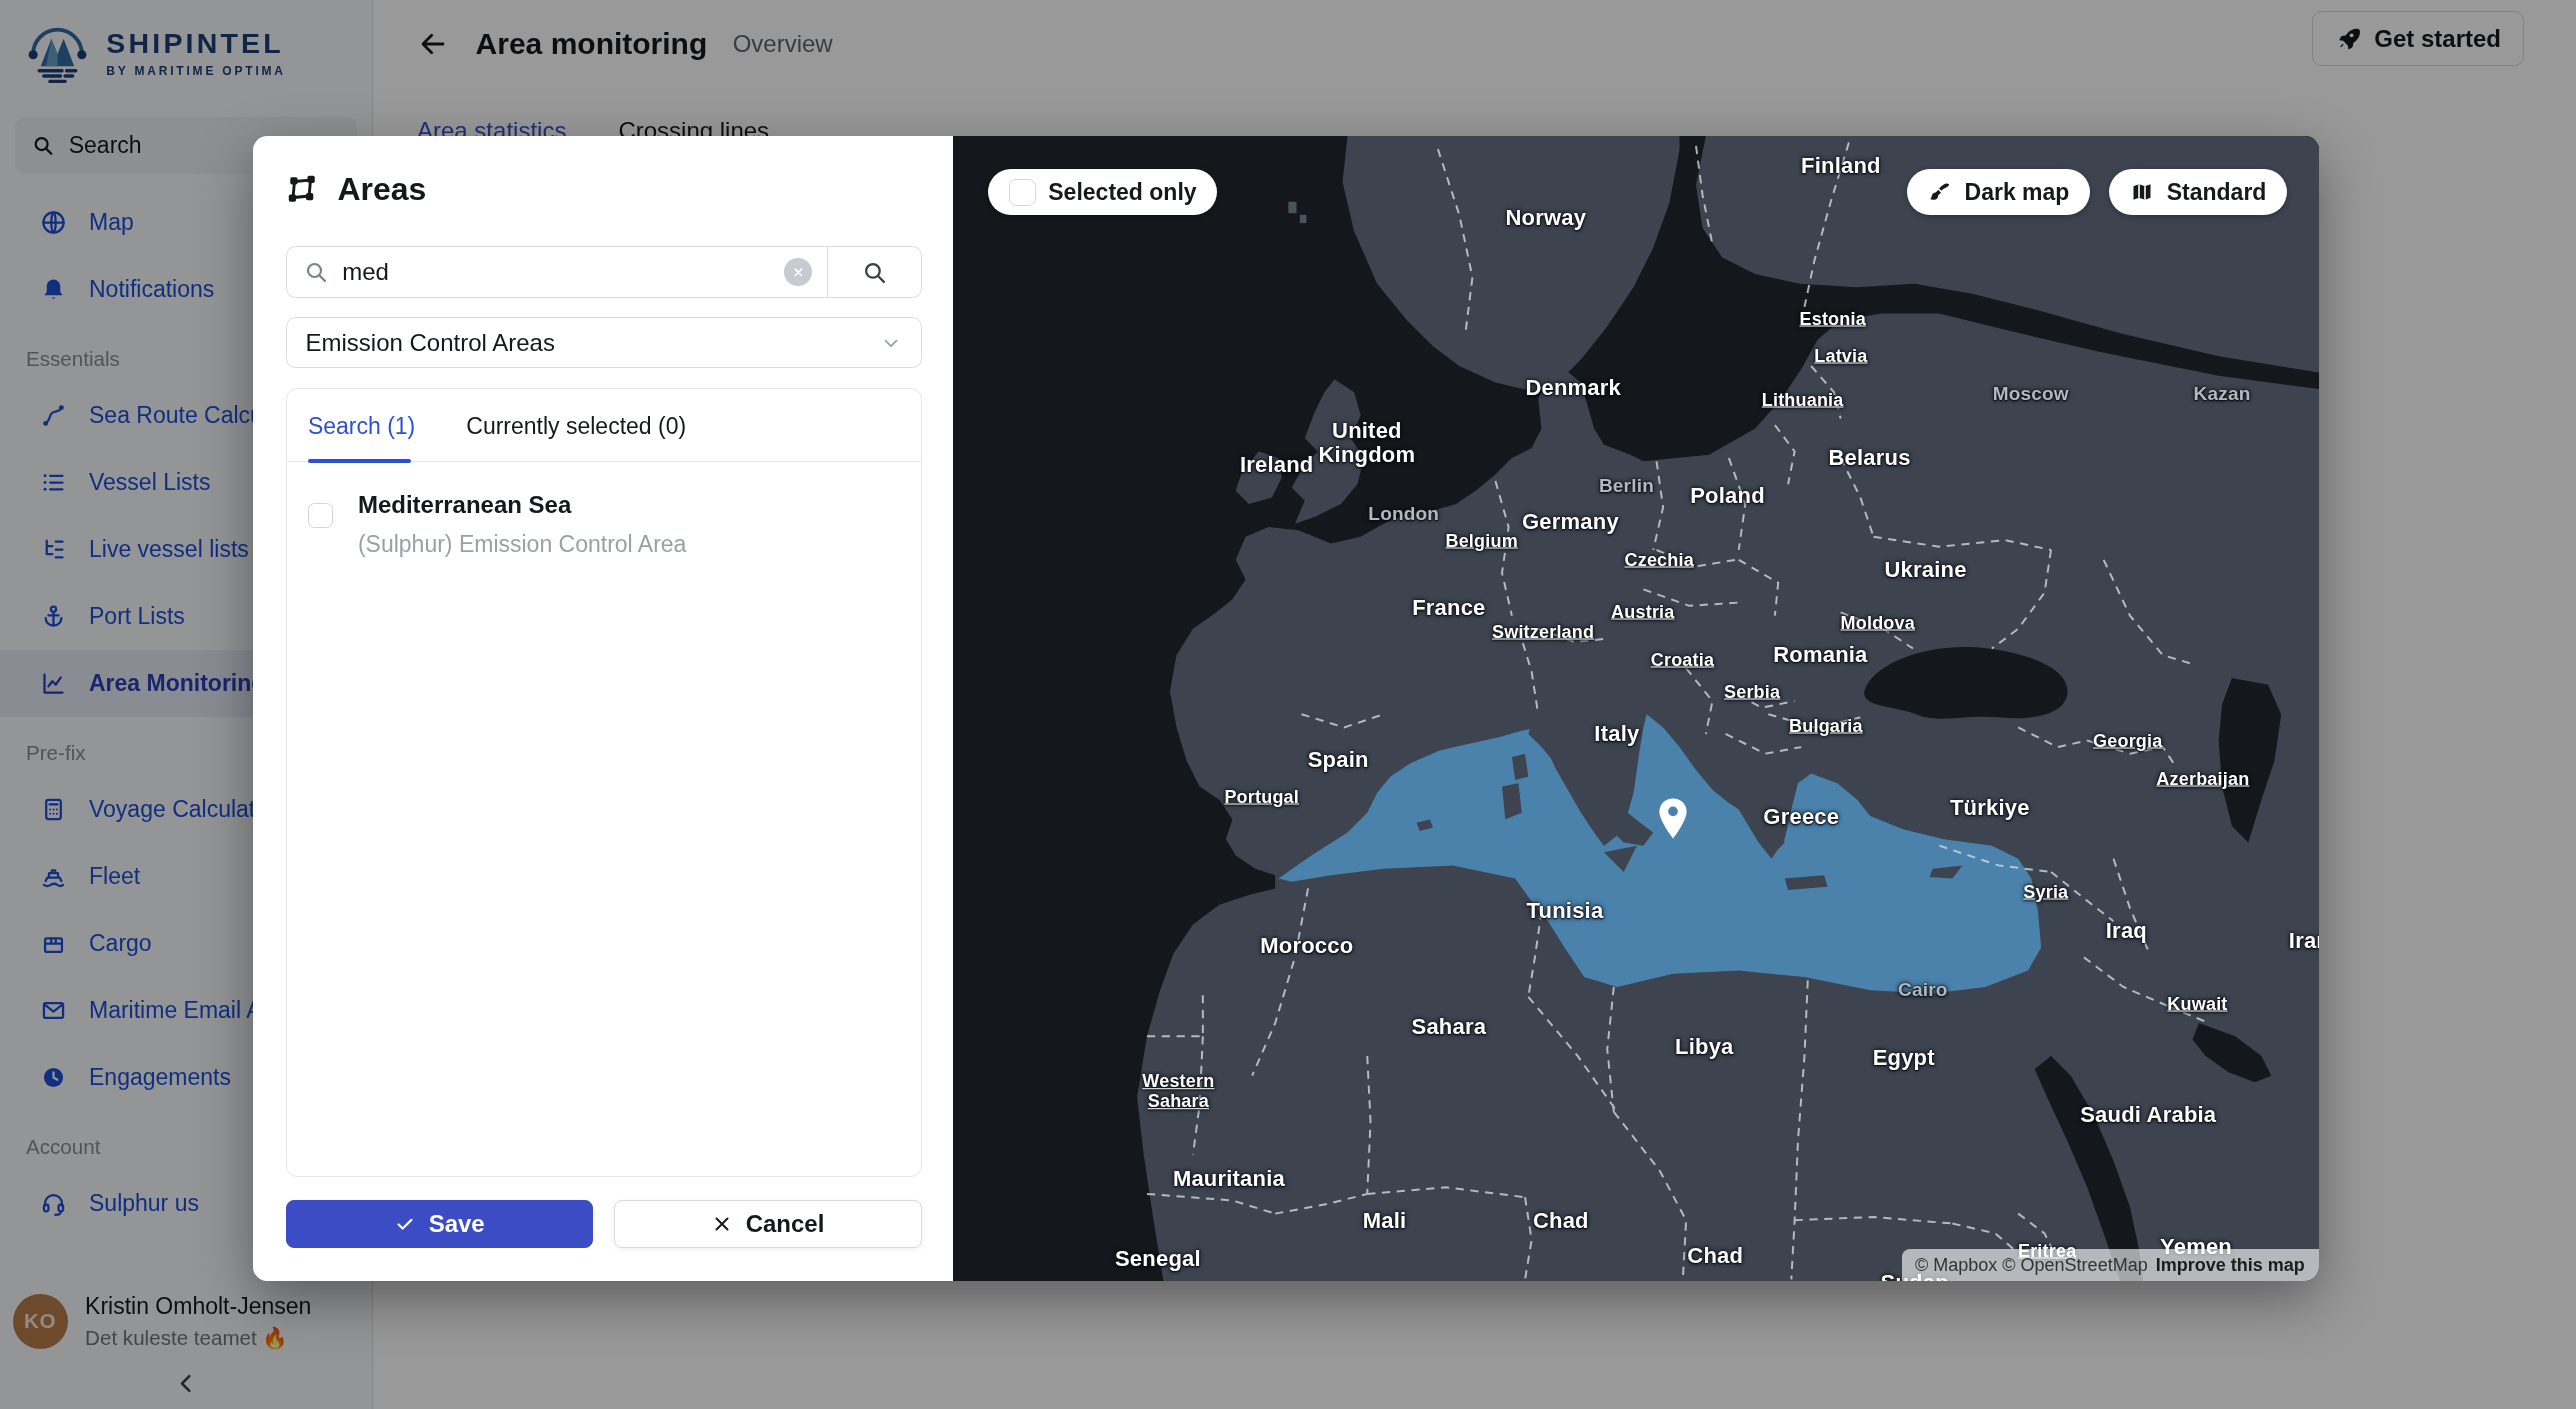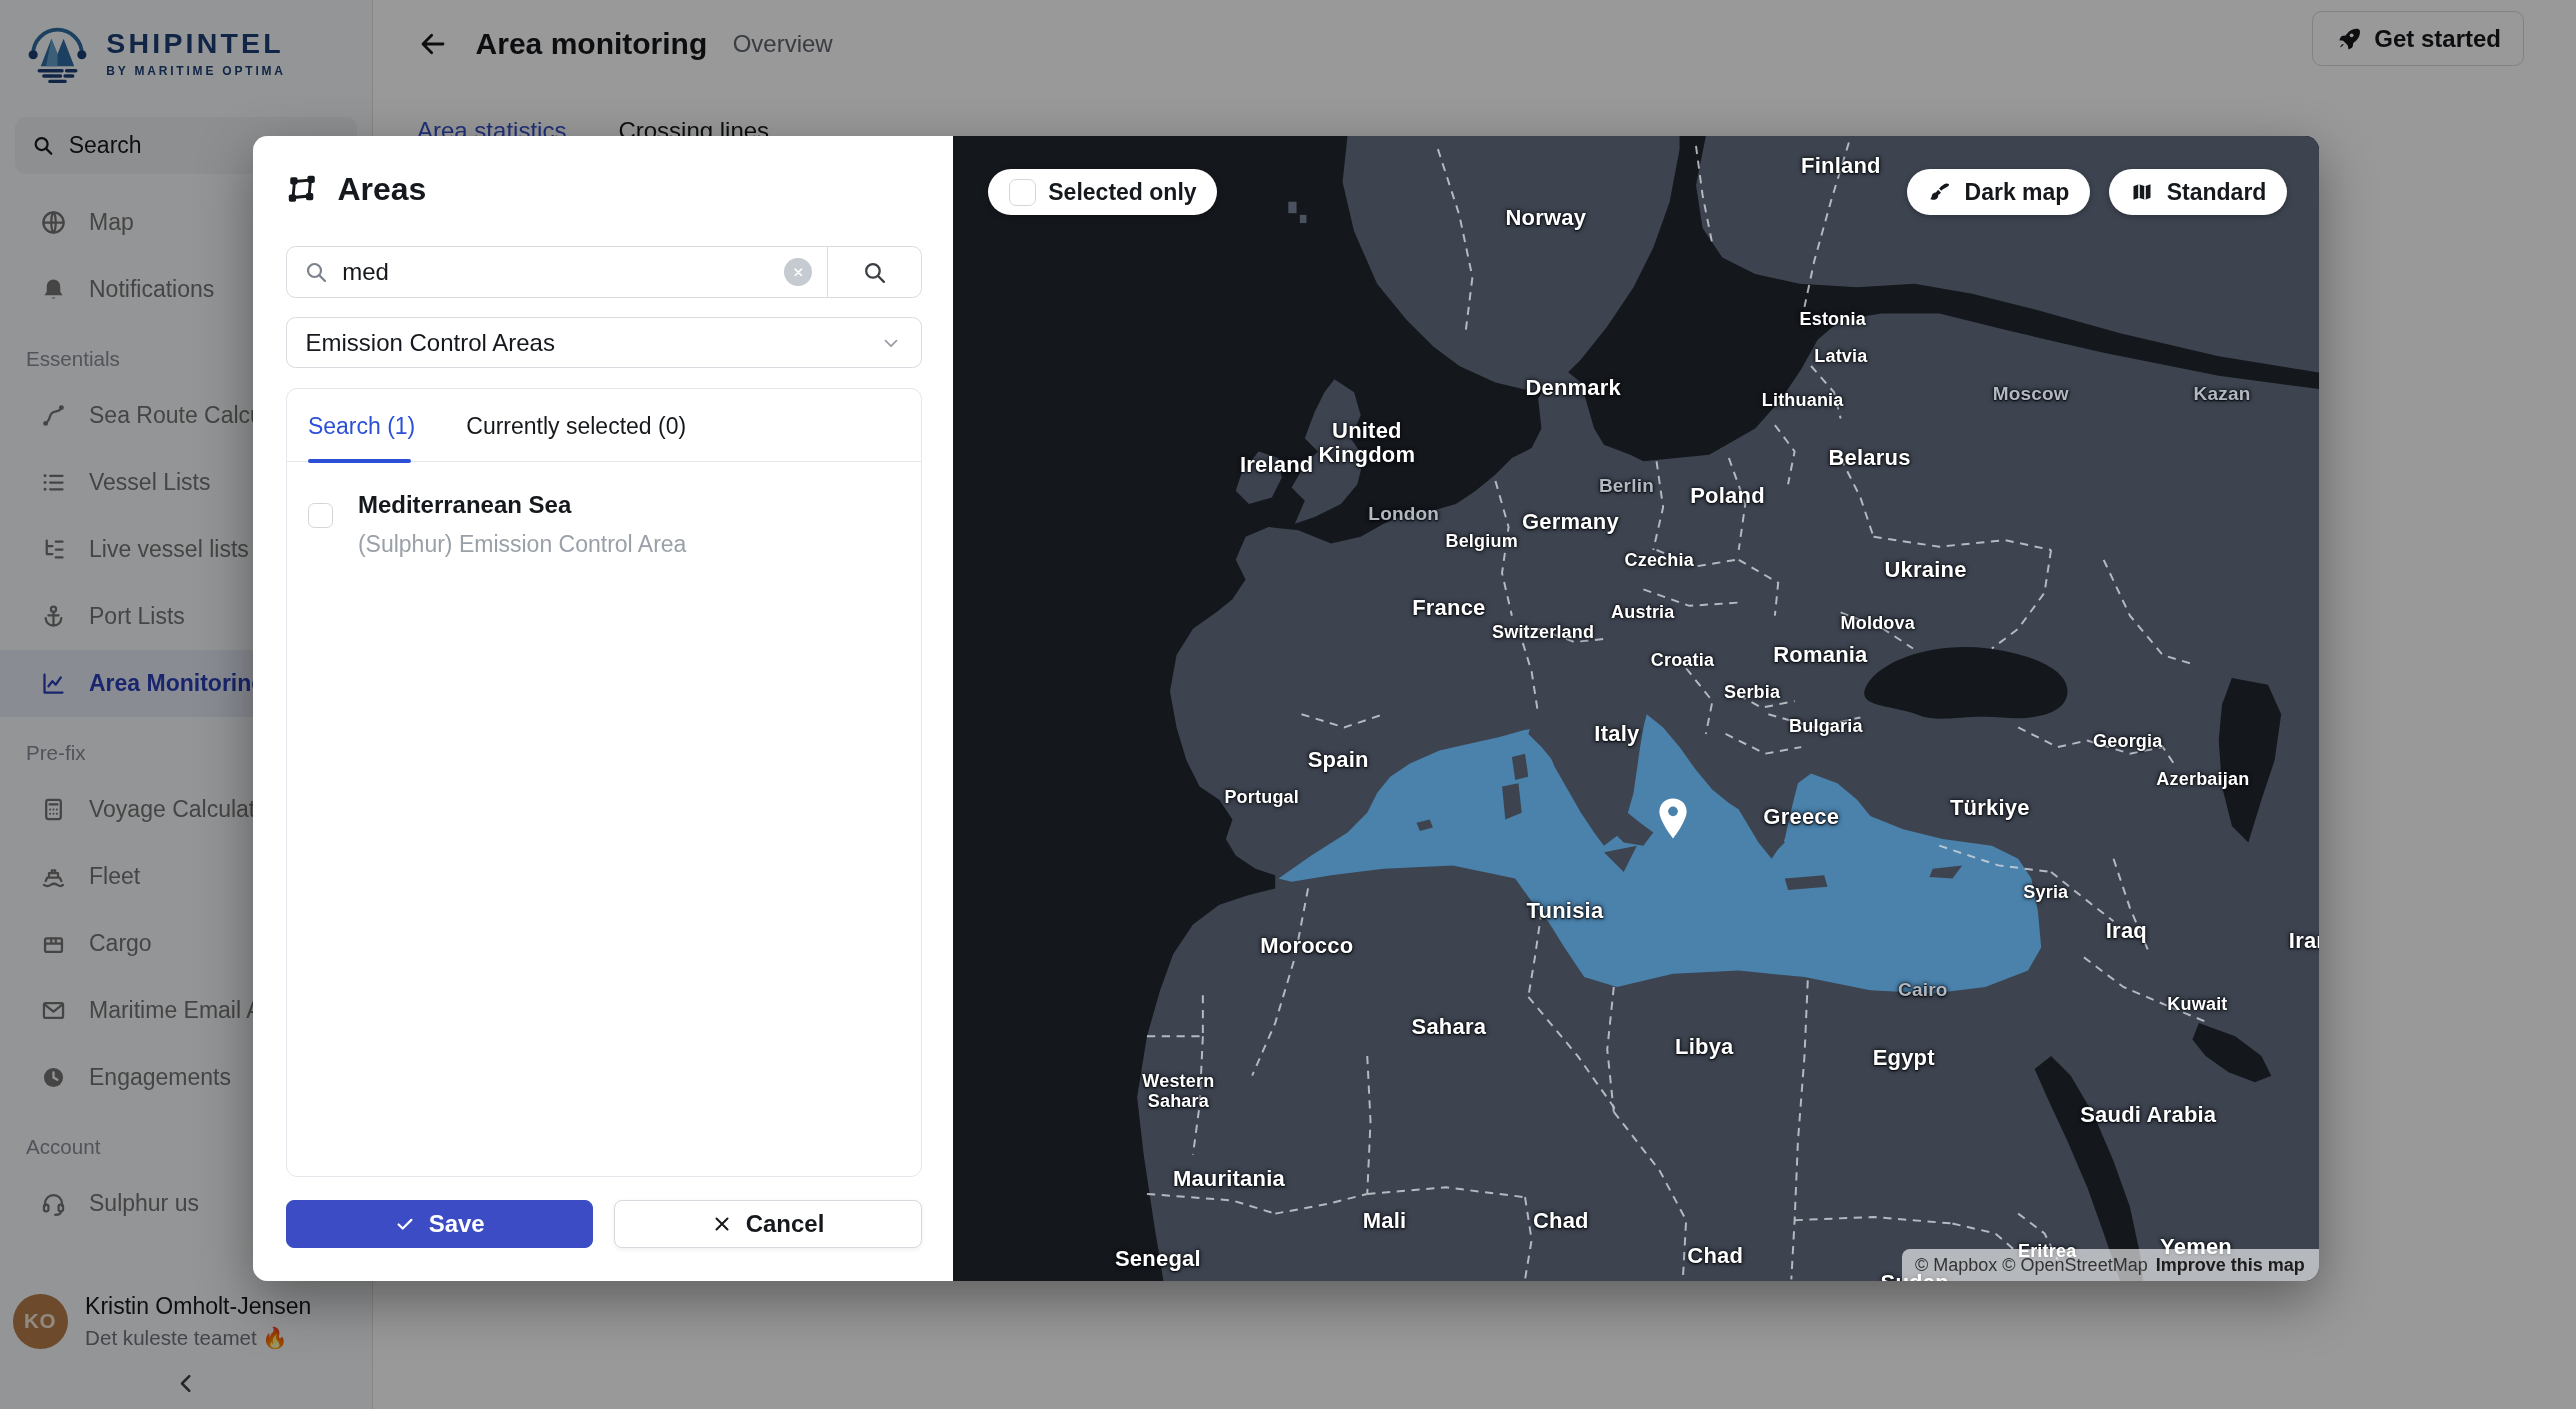--- a/index.html
+++ b/index.html
@@ -11,21 +11,21 @@
   .logo-row { display:flex; align-items:center; gap:12.7px; padding:16px 0 6.3px 20.6px; }
   .logo-badge { width:73px; height:73px; flex:0 0 auto; }
   .logo-texts .brand-name { font-size:28.5px; font-weight:800; letter-spacing:3.2px; color:#1d3f77; }
   .logo-texts .brand-tag { font-size:12px; font-weight:700; letter-spacing:2.8px; color:#1d3f77; margin-top:4.8px; }
   .side-search { margin:22px 15px 8px 15px; height:57px; background:#eceef1; border-radius:11px; display:flex; align-items:center; gap:14.3px; padding:0 17.4px; }
   .side-search svg { width:25px; height:25px; color:#15181c; }
   .side-search input { border:none; background:transparent; outline:none; font-size:23px; color:#15181c; font-family:inherit; width:100%; }
   .side-search input::placeholder { color:#15181c; }
   .nav { margin-top:14.3px; }
   .nav-section { font-size:20.6px; color:#878d96; padding:24px 0 11px 26px; }
-  .nav-item { display:flex; align-items:center; gap:22px; height:67px; padding-left:40px; cursor:pointer; font-size:23px; color:#737373; }
+  .nav-item { display:flex; align-items:center; gap:22px; height:67px; padding-left:40px; cursor:pointer; font-size:23px; color:#1d4ed8; }
   .nav-item .ic { width:27px; height:27px; flex:0 0 auto; display:flex; }
   .nav-item .ic svg { width:27px; height:27px; }
   .nav-item.active { background:#e4e9f6; color:#2b3eb5; font-weight:600; }
   .side-user { position:absolute; left:0; bottom:59px; width:373px; display:flex; align-items:center; gap:17.4px; padding-left:12.7px; }
   .avatar { width:55px; height:55px; border-radius:50%; background:#b57c48; color:#f3e6d8; font-size:20.6px; font-weight:700; display:flex; align-items:center; justify-content:center; letter-spacing:0.8px; }
   .side-user .uname { font-size:23px; color:#15181c; }
   .side-user .usub { font-size:20.6px; color:#6f757d; margin-top:6.3px; }
   .collapse-btn { position:absolute; bottom:3.2px; left:155px; width:63px; height:44px; display:flex; align-items:center; justify-content:center; color:#3a3f45; cursor:pointer; }
   .collapse-btn svg { width:27px; height:27px; }
 
@@ -75,21 +75,21 @@
   .btn { height:48px; border-radius:8px; display:flex; align-items:center; justify-content:center; gap:12.7px; font-size:24px; font-weight:600; cursor:pointer; flex:1; }
   .btn svg { width:22px; height:22px; }
   .btn-cancel { background:#fff; border:1.6px solid #d6d9de; color:#15181c; box-shadow:0 1.6px 4.8px rgba(0,0,0,.06); }
   .btn-save { background:#3b4cc4; border:1.6px solid #3b4cc4; color:#fff; }
 
   
   .dlg-map { flex:1; position:relative; background:#14171c; overflow:hidden; }
   .map-svg { position:absolute; inset:0; width:100%; height:100%; }
   .map-label { position:absolute; transform:translate(-50%,-50%); white-space:nowrap; font-weight:700; font-size:22px; color:#fff; letter-spacing:0.2px;
     text-shadow:0 0 5.5px rgba(8,10,14,.95), 0 0 2.4px rgba(8,10,14,.95), 0 0.8px 1.6px rgba(8,10,14,.9); pointer-events:none; }
-  .map-label.small { font-size:18px; }
+  .map-label.small { font-size:18px;text-decoration:underline; }
   .map-label.city { font-size:19px; color:#b2b8c0; font-weight:600; }
   .map-label.wrap { white-space:normal; width:111px; text-align:center; line-height:1.1; }
   .map-pin { position:absolute; width:35px; height:43px; transform:translate(-50%,-100%); }
   .pill { position:absolute; top:33px; height:46px; background:#fff; border-radius:24px; display:flex; align-items:center; gap:12.7px; padding:0 20.6px; font-size:23px; font-weight:600; box-shadow:0 1.6px 6.3px rgba(0,0,0,.3); cursor:pointer; }
   .pill .cb { width:27px; height:27px; border:1.6px solid #d2d6db; border-radius:7.1px; }
   .pill svg { width:24px; height:24px; }
   .attribution { position:absolute; right:0; bottom:0; height:32px; background:rgba(255,255,255,.62); border-top-left-radius:8px; display:flex; align-items:center; gap:8px; padding:0 14.3px 0 12.7px; font-size:18px; color:#333; z-index:3; }
   .attribution .imp { font-weight:700; color:#1d1d1d; cursor:pointer; }
 </style>
 </head>

